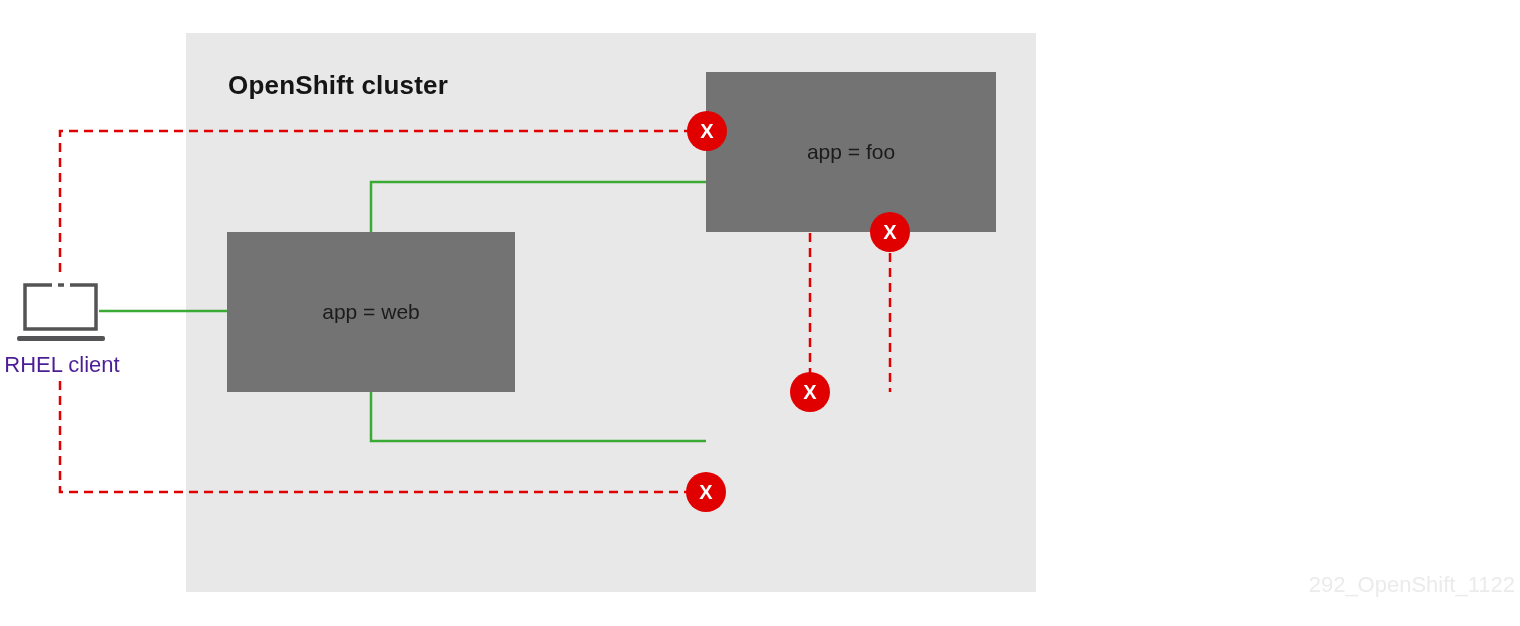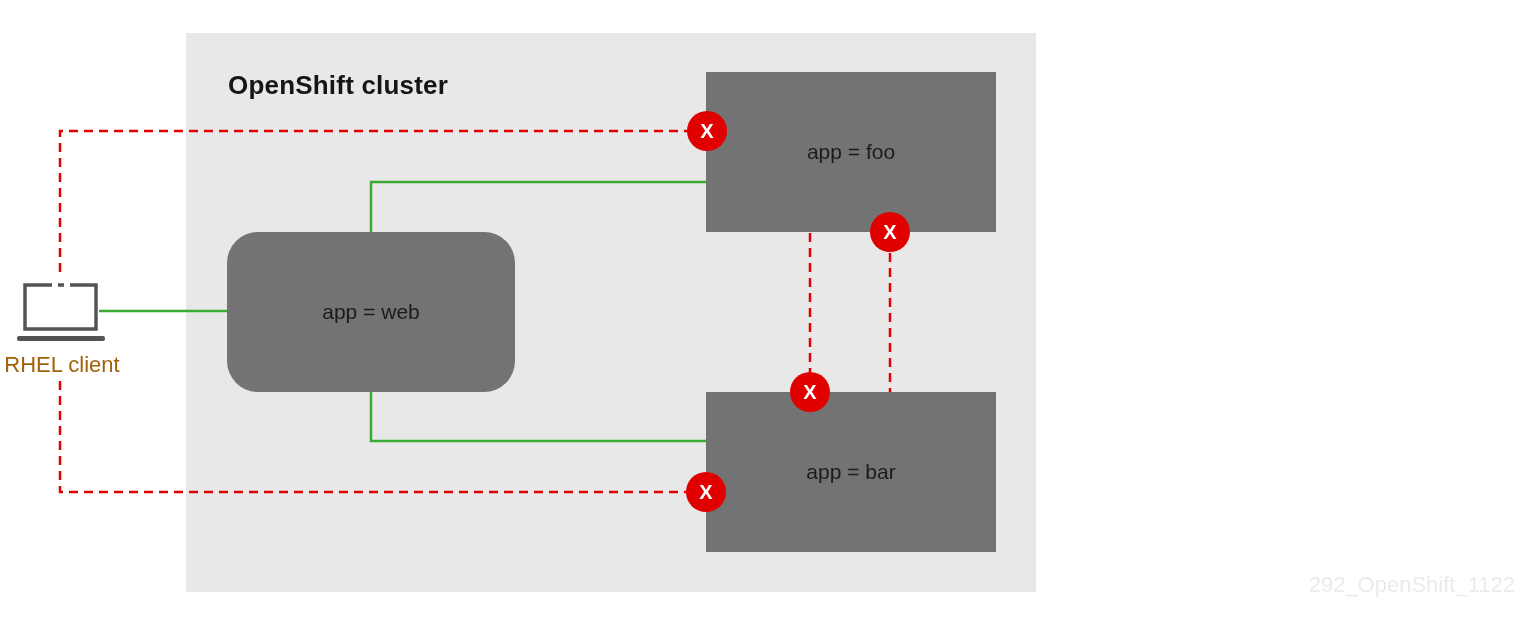--- a/index.html
+++ b/index.html
@@ -45,21 +45,21 @@
     position: absolute;
     background: #737373;
     display: flex;
     align-items: center;
     justify-content: center;
     font-size: 21px;
     color: #1b1b1b;
     white-space: nowrap;
   }
   .node-foo { left: 706px; top: 72px;  width: 290px; height: 160px; }
-  .node-web { left: 227px; top: 232px; width: 288px; height: 160px; border-radius: 31px; }
+  .node-web { left: 227px; top: 232px; width: 288px; height: 160px; }
   .node-bar { left: 706px; top: 392px; width: 290px; height: 160px; }
   .badge {
     position: absolute;
     width: 40px;
     height: 40px;
     border-radius: 50%;
     background: #e00000;
     color: #ffffff;
     font-size: 20px;
     font-weight: 700;
@@ -72,21 +72,21 @@
   .badge-2 { left: 870px; top: 212px; }
   .badge-3 { left: 790px; top: 372px; }
   .badge-4 { left: 686px; top: 472px; }
   .client-label {
     position: absolute;
     left: 0px;
     top: 352px;
     width: 124px;
     text-align: center;
     font-size: 22px;
-    color: #a16207;
+    color: #4c1d95;
     white-space: nowrap;
   }
   .watermark {
     position: absolute;
     right: 5px;
     top: 572px;
     font-size: 22px;
     color: #ebebeb;
     white-space: nowrap;
   }
@@ -117,23 +117,20 @@
       <rect x="17" y="336" width="88" height="5" rx="2" fill="#545456"></rect>
     </g>
   </svg>
 
   <div class="node node-foo">
     <span>app = foo</span>
   </div>
   <div class="node node-web">
     <span>app = web</span>
   </div>
-  <div class="node node-bar">
-    <span>app = bar</span>
-  </div>
 
   <div class="badge badge-1">
     <span>X</span>
   </div>
   <div class="badge badge-2">
     <span>X</span>
   </div>
   <div class="badge badge-3">
     <span>X</span>
   </div>

